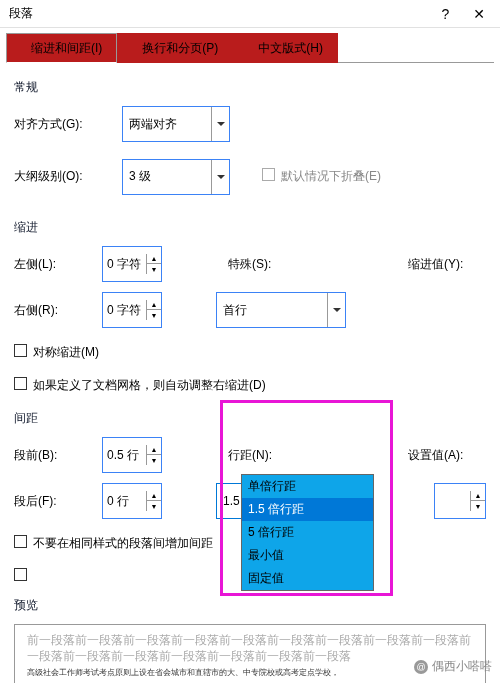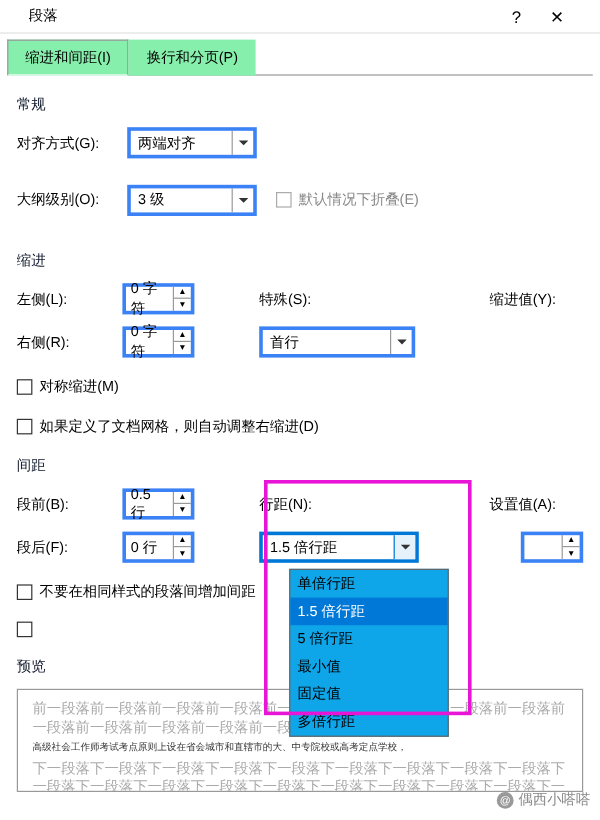--- a/index.html
+++ b/index.html
@@ -1,43 +1,43 @@
 <!DOCTYPE html>
 <html><head>
 <meta charset="utf-8">
 <style>
 *{box-sizing:border-box;margin:0;padding:0;font-family:"Microsoft YaHei","Segoe UI",sans-serif;font-size:12px}
 body{background:#fff;width:500px;height:683px;overflow:hidden;position:relative}
-.titlebar{display:flex;align-items:center;justify-content:space-between;height:28px;padding:0 24px;border-bottom:1px solid #e1e1e1}
+.titlebar{display:flex;align-items:center;justify-content:space-between;height:28px;padding:0 9px;border-bottom:1px solid #e1e1e1}
 .titlebar .title{font-size:12px}
 .titlebar .btns{display:flex;gap:12px}
 .titlebar .btns span{font-size:14px;cursor:pointer;padding:2px 6px}
 .tabs{display:flex;border-bottom:1px solid #999;margin:4px 6px 0 6px}
-.tab{padding:6px 14px 5px 14px;cursor:pointer;border:1px solid transparent;border-bottom:none;position:relative;top:1px;background:#86efac}
+.tab{padding:6px 14px 5px 24px;cursor:pointer;border:1px solid transparent;border-bottom:none;position:relative;top:1px;background:#b91c1c}
 .tab.active{border-color:#999;border-bottom:1px solid #fff}
 .pane{padding:10px 14px}
 .section-title{margin:6px 0 10px 0;color:#0f172a}
-.row{display:flex;align-items:center;margin-bottom:10px;gap:8px}
+.row{display:flex;align-items:center;margin-bottom:10px;gap:24px}
 .lbl{width:84px;white-space:nowrap}
-.combo,.spinner{display:flex;align-items:center;border:3px solid #3b82f6;background:#fff;height:26px}
+.combo,.spinner{display:flex;align-items:center;border:1px solid #3b82f6;background:#fff;height:36px}
 .combo{width:108px}
 .combo .txt{flex:1;padding:0 6px}
 .combo .arrow{width:18px;border-left:1px solid #999;display:flex;align-items:center;justify-content:center;height:100%;cursor:pointer}
 .combo.mid{width:130px}
 .spinner{width:60px}
 .spinner.wide{width:66px}
 .spinner .txt{flex:1;padding:0 4px}
 .spinbtns{display:flex;flex-direction:column;border-left:1px solid #999}
 .spinbtns div{width:14px;height:10px;display:flex;align-items:center;justify-content:center;font-size:7px;border-bottom:1px solid #999;cursor:pointer;line-height:1}
 .spinbtns div:last-child{border-bottom:none}
-.cb{display:flex;align-items:center;gap:6px;margin:16px 0}
+.cb{display:flex;gap:6px;margin:16px 0}
 .cb .box{width:13px;height:13px;border:1px solid #333;background:#fff;cursor:pointer}
 .indent-row{display:flex;align-items:center;gap:24px;margin-bottom:10px}
 .indent-row .lbl{width:64px}
-.col2{margin-left:30px;width:80px}
+.col2{margin-left:42px;width:80px}
 .col3{margin-left:auto;width:78px;text-align:left}
 .highlight{position:absolute;border:3px solid #e815d6;left:220px;top:400px;width:173px;height:196px;pointer-events:none;z-index:20}
 .dropdown{position:absolute;left:241px;top:474px;width:133px;background:#0ea5e9;border:1px solid #666;z-index:15}
 .dropdown div{padding:3px 6px;cursor:pointer}
 .dropdown div.sel{background:#0078d7;color:#fff}
 .preview{margin-top:8px}
 .preview-box{border:1px solid #999;height:86px;padding:8px 12px;overflow:hidden;color:#aaa;font-size:8px;line-height:1.3}
 .preview-box .dark{color:#333;font-size:8px;margin:4px 0}
 svg.tri{width:8px;height:8px}
 .watermark{position:absolute;right:8px;bottom:8px;color:#888;font-size:11px;display:flex;align-items:center;gap:4px;z-index:30}
@@ -50,20 +50,21 @@
   <span class="title">段落</span>
   <span class="btns">
     <span>?</span>
     <span>✕</span>
   </span>
 </div>
 
 <div class="tabs">
   <div class="tab active">缩进和间距(I)</div>
   <div class="tab">换行和分页(P)</div>
+  <div class="tab">中文版式(H)</div>
 </div>
 
 <div class="pane">
   <div class="section-title">常规</div>
   <div class="row">
     <span class="lbl">对齐方式(G):</span>
     <div class="combo">
       <span class="txt">两端对齐</span>
       <span class="arrow">
           <svg class="tri" viewBox="0 0 8 8">
@@ -181,19 +182,18 @@
     <div>下一段落下一段落下一段落下一段落下一段落下一段落下一段落下一段落下一段落下一段落下一段落下一段落下一段落下一段落下一段落下一段落下一段落下一段落下一段落下一段落下一段落下一段落下一段落下一段落下一段落下一段落</div>
   </div>
 </div>
 
 <div class="dropdown" id="dd">
     <div>单倍行距</div>
     <div class="sel">1.5 倍行距</div>
     <div>5 倍行距</div>
     <div>最小值</div>
     <div>固定值</div>
-    <div>多倍行距</div>
   </div>
 <div class="highlight"></div>
 <div class="watermark">
     <span class="circ">@</span>
     <span>偶西小嗒嗒</span>
   </div>
 
 </body></html>

